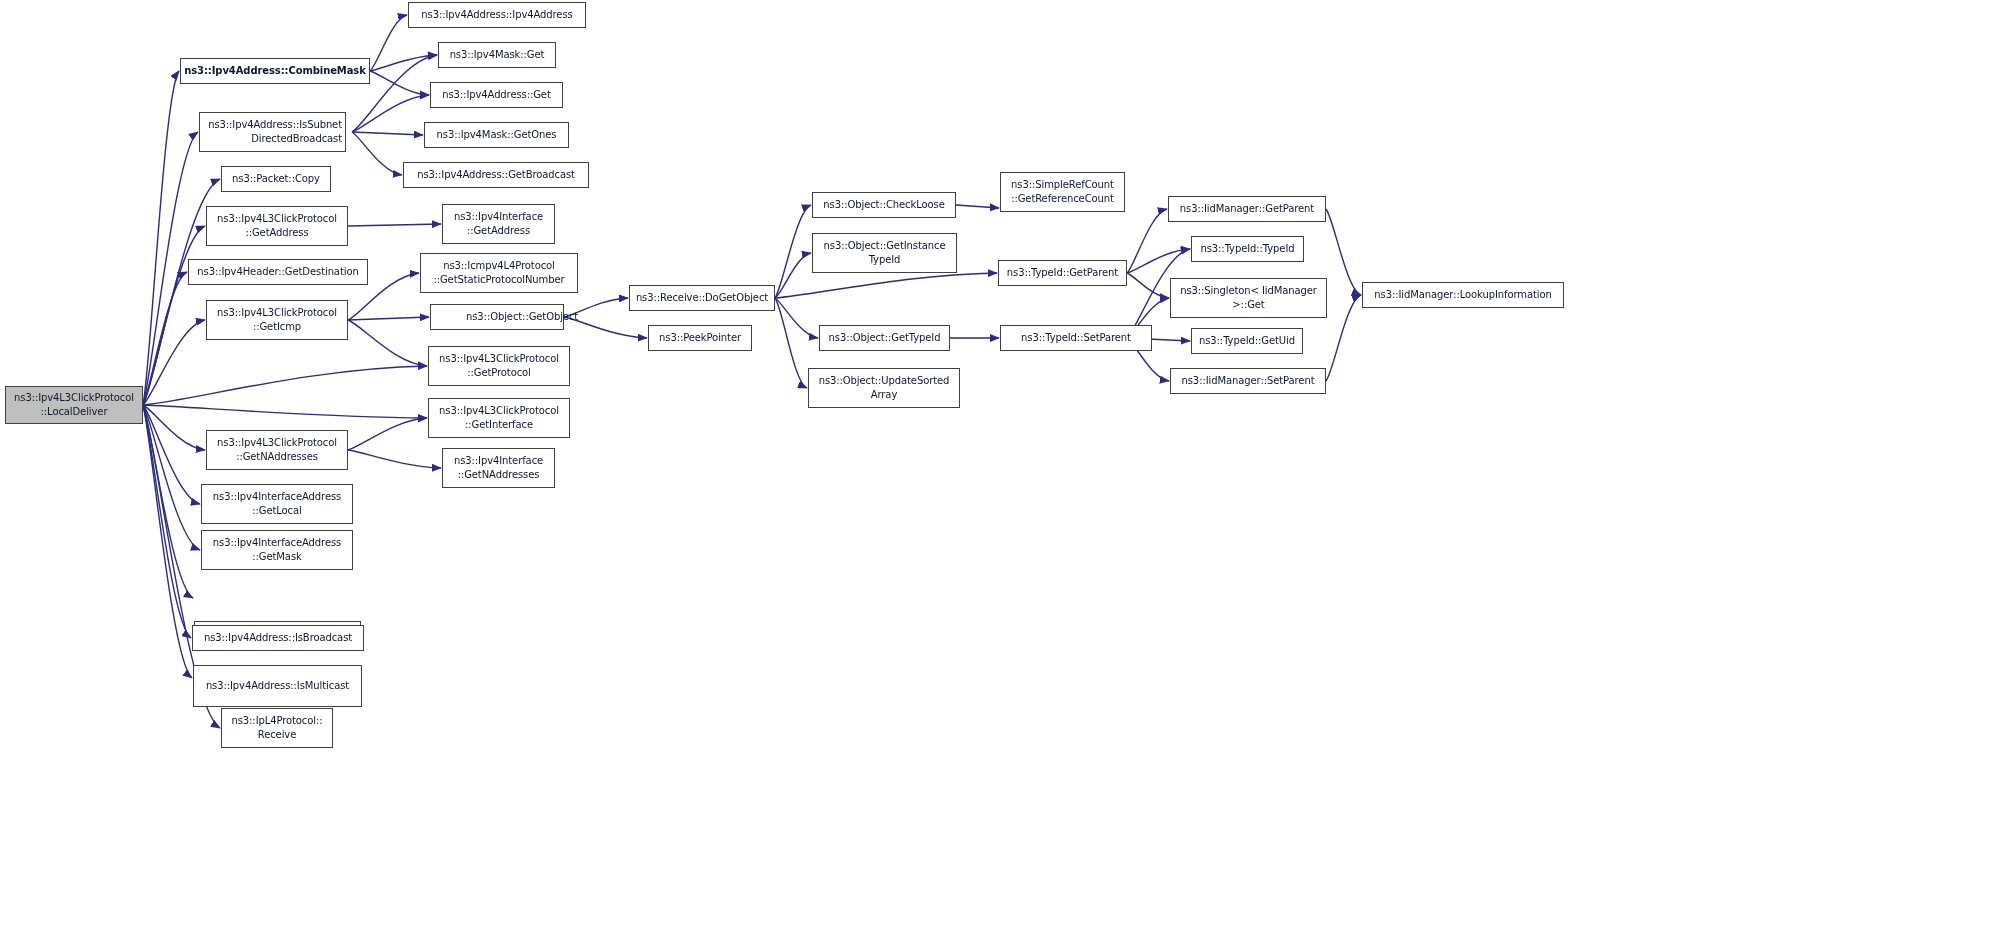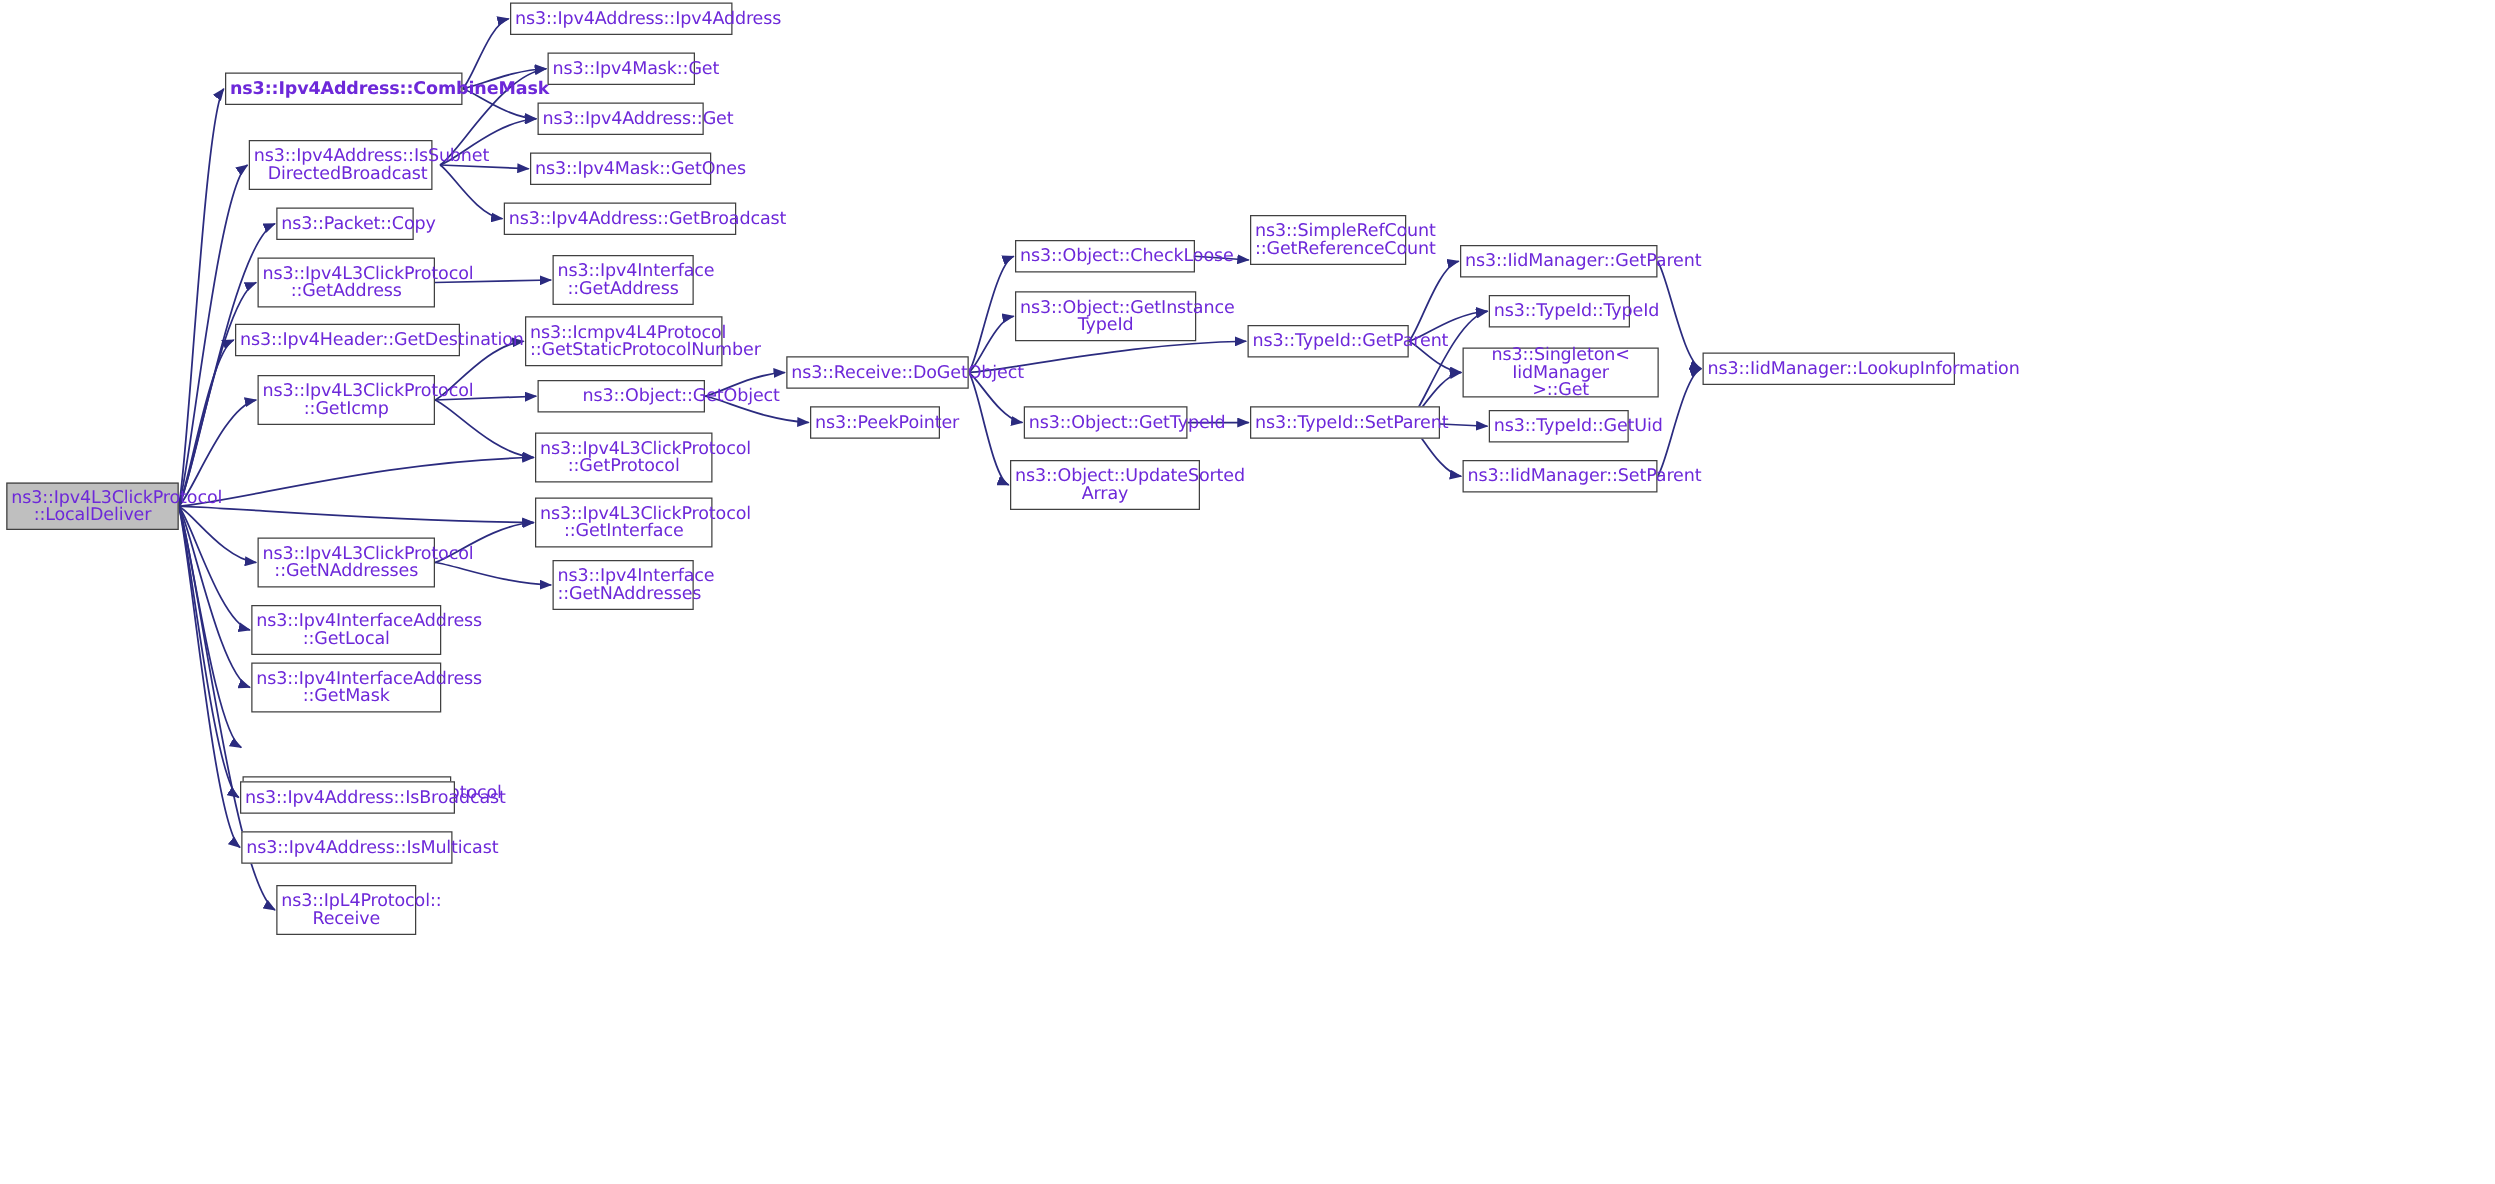--- a/index.html
+++ b/index.html
@@ -22,22 +22,22 @@
     top: 0;
     width: 1996px;
     height: 947px;
     pointer-events: none;
   }
   .node {
     position: absolute;
     box-sizing: border-box;
     border: 1px solid #404040;
     background: #ffffff;
-    color: #6d28d9;
-    font-size: 14px;
+    color: #0f172a;
+    font-size: 10px;
     line-height: 14px;
     display: flex;
     align-items: center;
     justify-content: center;
     text-align: center;
     white-space: pre-line;
     letter-spacing: -0.1px;
     z-index: 5;
   }
   .node.highlight {
@@ -123,21 +123,21 @@
       <div class="node" style="left: 206px; top: 300px; width: 142px; height: 40px;"><span class="node-label">ns3::Ipv4L3ClickProtocol
 ::GetIcmp</span></div>
       <div class="node" style="left: 206px; top: 430px; width: 142px; height: 40px;"><span class="node-label">ns3::Ipv4L3ClickProtocol
 ::GetNAddresses</span></div>
       <div class="node" style="left: 201px; top: 484px; width: 152px; height: 40px;"><span class="node-label">ns3::Ipv4InterfaceAddress
 ::GetLocal</span></div>
       <div class="node" style="left: 201px; top: 530px; width: 152px; height: 40px;"><span class="node-label">ns3::Ipv4InterfaceAddress
 ::GetMask</span></div>
       <div class="node" style="left: 194px; top: 585px; width: 167px; height: 26px; margin-top: 36px;"><span class="node-label">ns3::Ipv4Header::GetProtocol</span></div>
       <div class="node" style="left: 192px; top: 625px; width: 172px; height: 26px;"><span class="node-label">ns3::Ipv4Address::IsBroadcast</span></div>
-      <div class="node" style="left: 193px; top: 665px; width: 169px; height: 26px;"><span class="node-label">ns3::Ipv4Address::IsMulticast</span></div>
+      <div class="node" style="left: 193px; top: 665px; width: 169px; height: 42px;"><span class="node-label">ns3::Ipv4Address::IsMulticast</span></div>
       <div class="node" style="left: 221px; top: 708px; width: 112px; height: 40px;"><span class="node-label">ns3::IpL4Protocol::
 Receive</span></div>
       <div class="node" style="left: 408px; top: 2px; width: 178px; height: 26px;"><span class="node-label">ns3::Ipv4Address::Ipv4Address</span></div>
       <div class="node" style="left: 438px; top: 42px; width: 118px; height: 26px;"><span class="node-label">ns3::Ipv4Mask::Get</span></div>
       <div class="node" style="left: 430px; top: 82px; width: 133px; height: 26px;"><span class="node-label">ns3::Ipv4Address::Get</span></div>
       <div class="node" style="left: 424px; top: 122px; width: 145px; height: 26px;"><span class="node-label">ns3::Ipv4Mask::GetOnes</span></div>
       <div class="node" style="left: 403px; top: 162px; width: 186px; height: 26px;"><span class="node-label">ns3::Ipv4Address::GetBroadcast</span></div>
       <div class="node" style="left: 442px; top: 204px; width: 113px; height: 40px;"><span class="node-label">ns3::Ipv4Interface
 ::GetAddress</span></div>
       <div class="node" style="left: 420px; top: 253px; width: 158px; height: 40px;"><span class="node-label">ns3::Icmpv4L4Protocol

